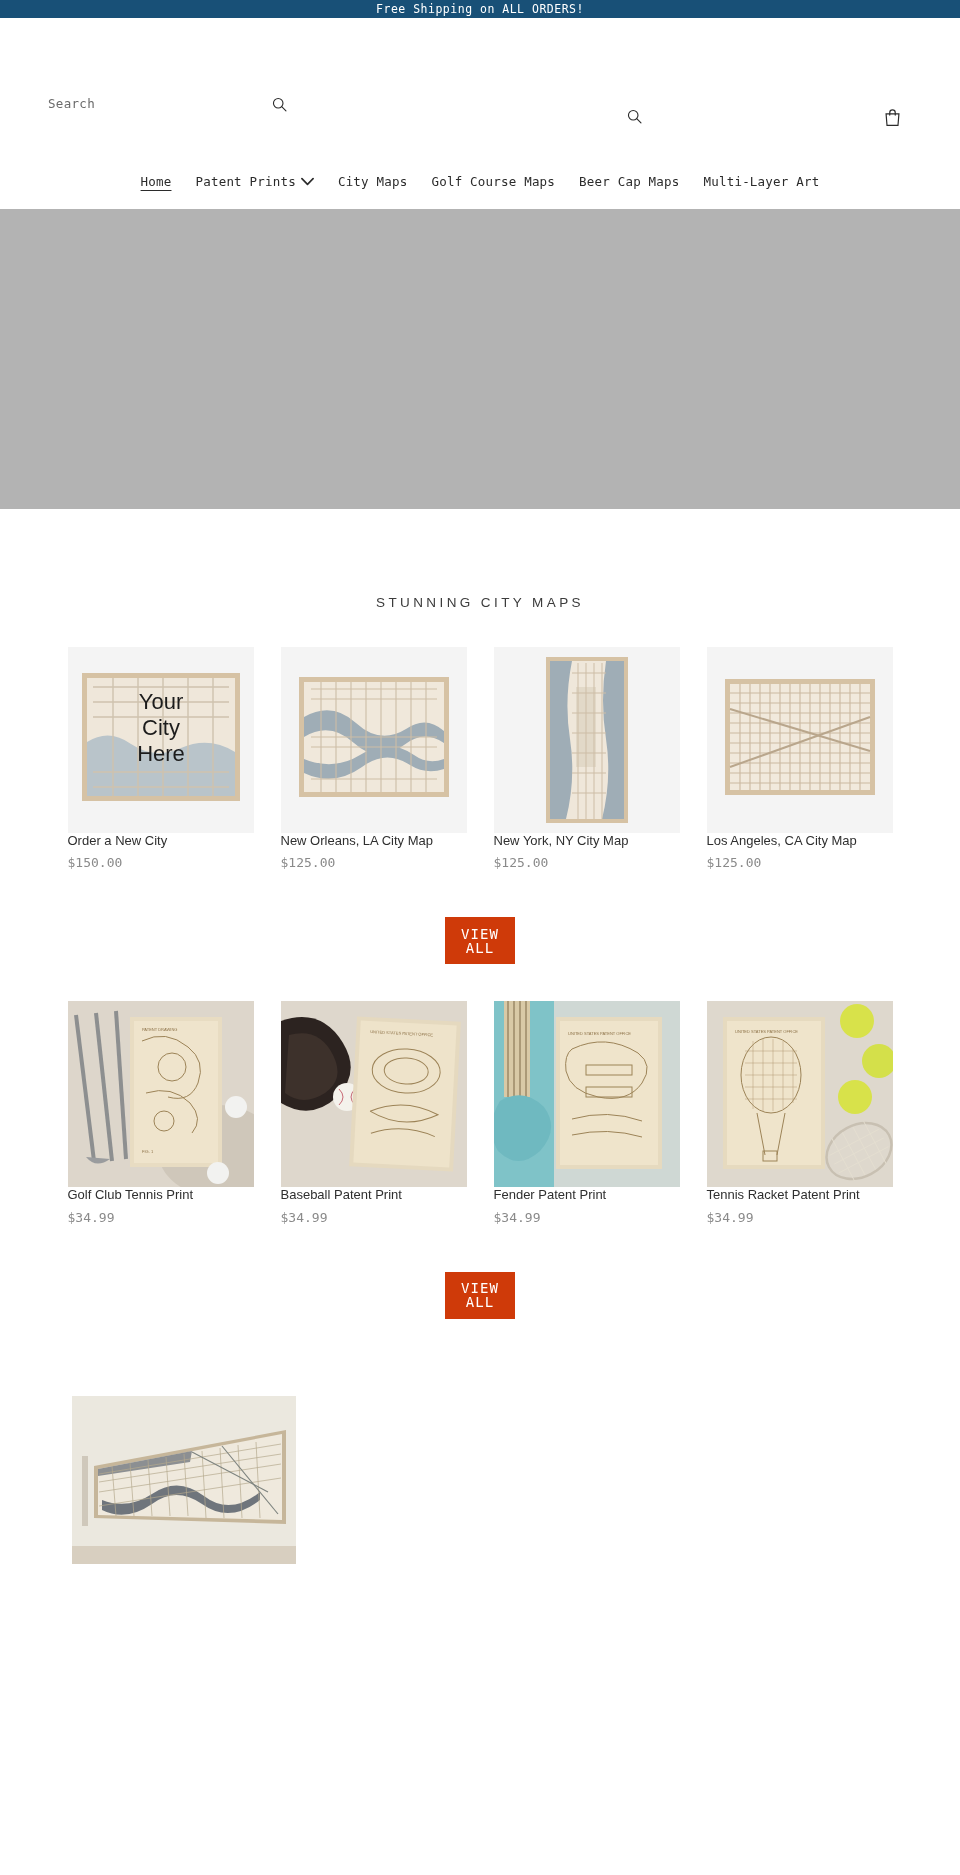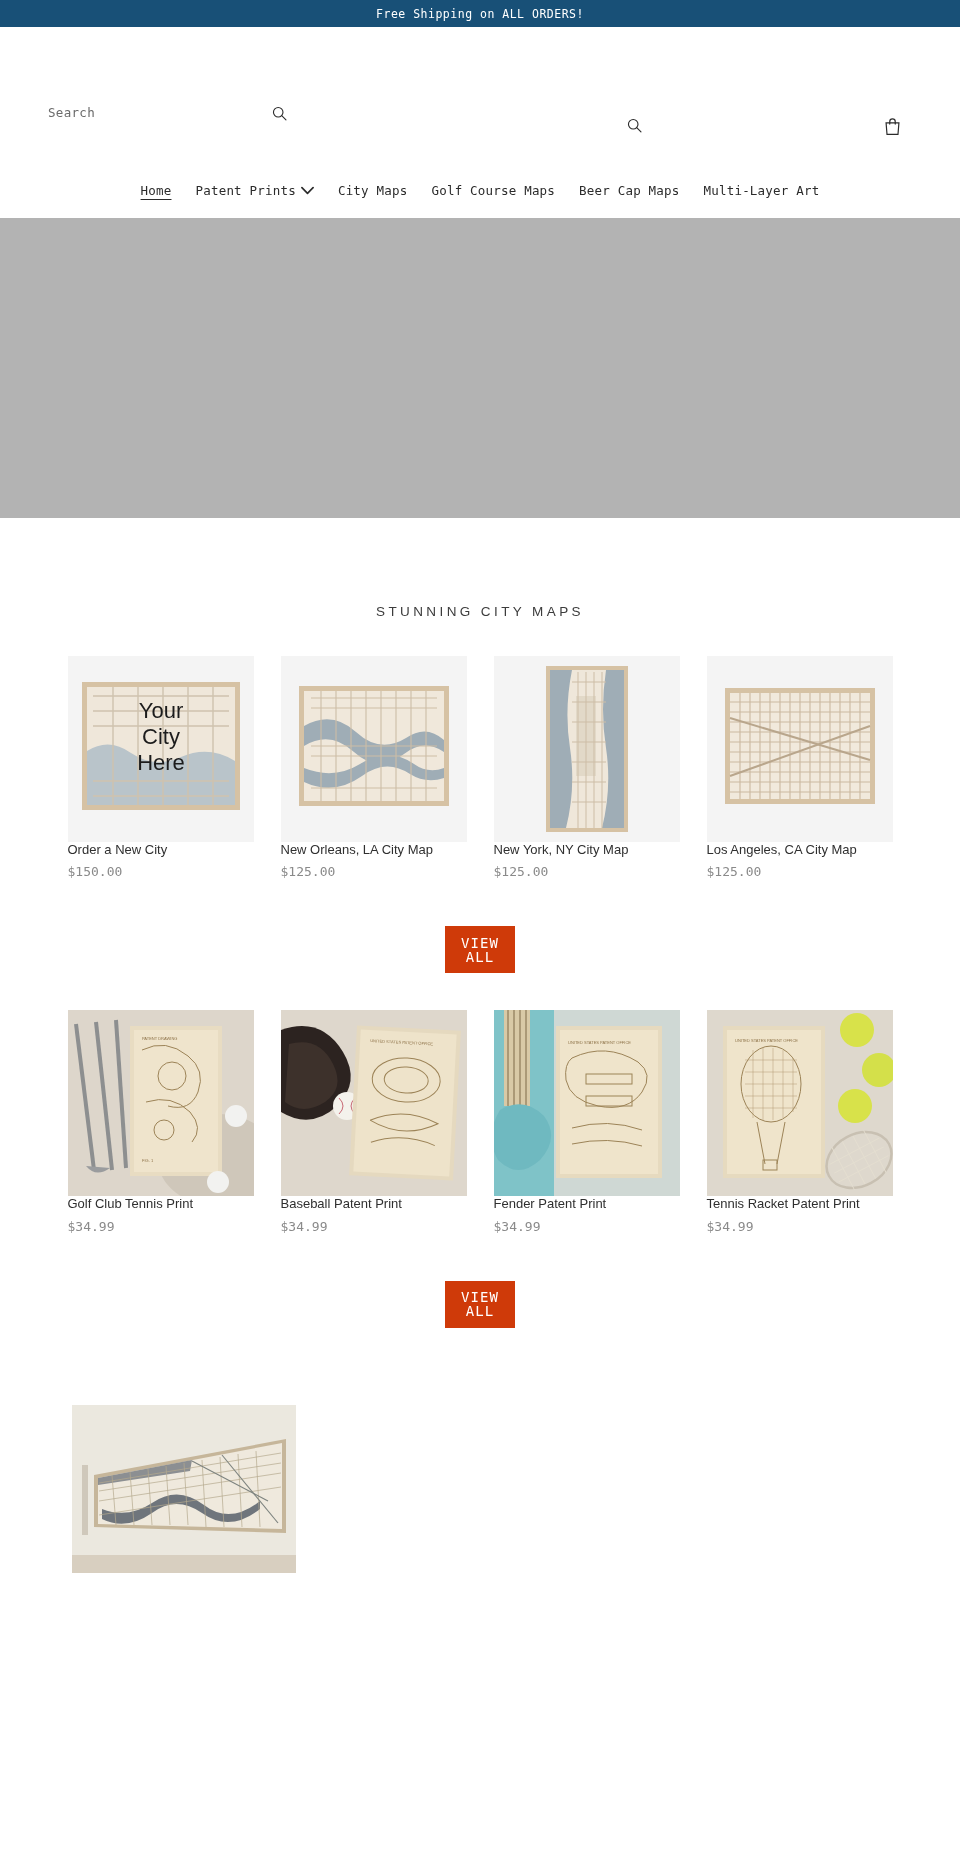--- a/index.html
+++ b/index.html
@@ -6,21 +6,21 @@
   html, body {
     width: 960px;
     background: #ffffff;
     font-family: "DejaVu Sans Mono", "Liberation Mono", monospace;
     -webkit-font-smoothing: antialiased;
   }
   body { width: 960px; height: 1875px; overflow: hidden; position: relative; }
 
   
   .announce {
-    height: 27px;
+    height: 18px;
     background: #185077;
     color: #ffffff;
     display: flex;
     align-items: center;
     justify-content: center;
     font-size: 11.5px;
     letter-spacing: 0.5px;
     font-family: "DejaVu Sans Mono", "Liberation Mono", monospace;
   }
 

